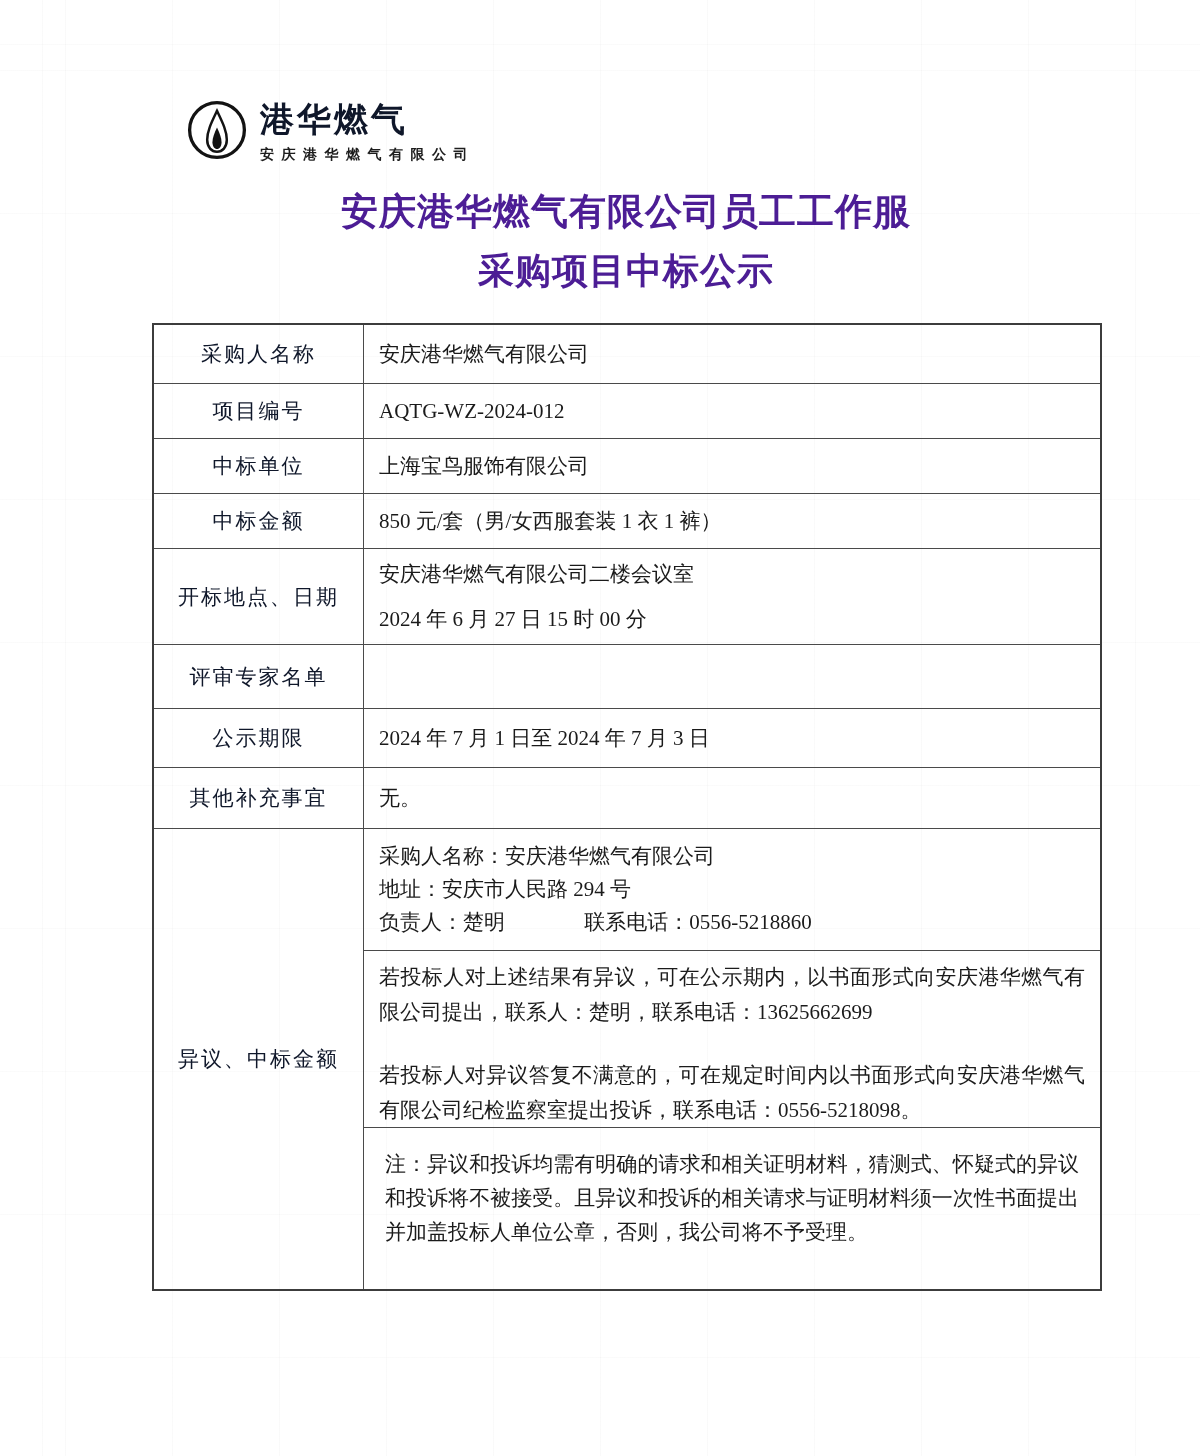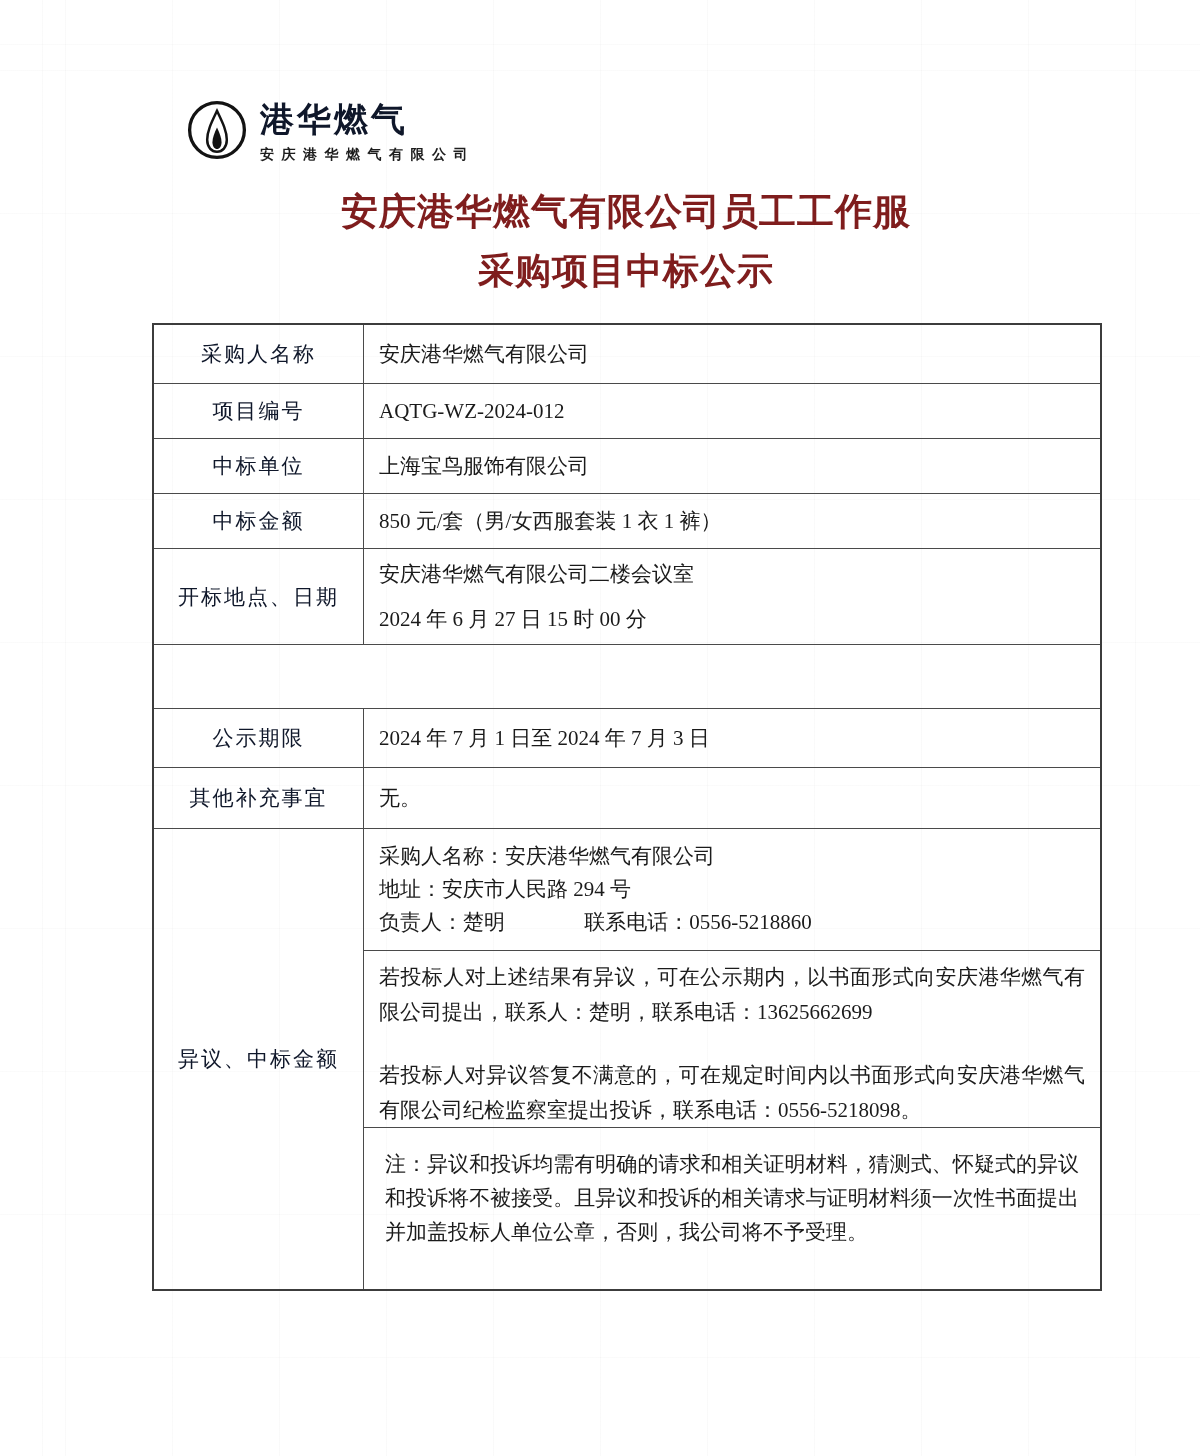--- a/index.html
+++ b/index.html
@@ -30,21 +30,21 @@
     color:#0f172a;margin-top:3px;
   }
   .brand-sub{
     font-family:"Liberation Sans","DejaVu Sans",sans-serif;
     font-weight:600;font-size:14px;letter-spacing:7.5px;
     color:#1d1d1d;margin-top:10px;white-space:nowrap;
   }
 
   
   .title{position:absolute;left:152px;top:192px;width:948px;text-align:center;}
-  .title-line{font-size:37px;font-weight:bold;letter-spacing:1px;line-height:1.1;color:#7f1d1d;}
+  .title-line{font-size:37px;font-weight:bold;letter-spacing:1px;line-height:1.1;color:#4c1d95;}
   .title-line + .title-line{margin-top:19px;font-size:36px;}
 
   
   .doc-table{
     position:absolute;left:152px;top:323px;width:946px;
     border:2px solid #3c3c3c;background:transparent;
   }
   .t-row{display:flex;border-bottom:1px solid #4a4a4a;box-sizing:border-box;}
   .t-row:last-child{border-bottom:none;}
   .cell-label{
@@ -120,20 +120,21 @@
 
     <div class="t-row" style="height:96px;">
       <div class="cell-label">开标地点、日期</div>
       <div class="cell-value">
         <div class="vline">安庆港华燃气有限公司二楼会议室</div>
         <div class="vline">2024 年 6 月 27 日 15 时 00 分</div>
       </div>
     </div>
 
     <div class="t-row" style="height:64px;">
+      <div class="cell-label">评审专家名单</div>
       <div class="cell-value"></div>
     </div>
 
     <div class="t-row" style="height:59px;">
       <div class="cell-label">公示期限</div>
       <div class="cell-value">2024 年 7 月 1 日至 2024 年 7 月 3 日</div>
     </div>
 
     <div class="t-row" style="height:61px;">
       <div class="cell-label">其他补充事宜</div>

